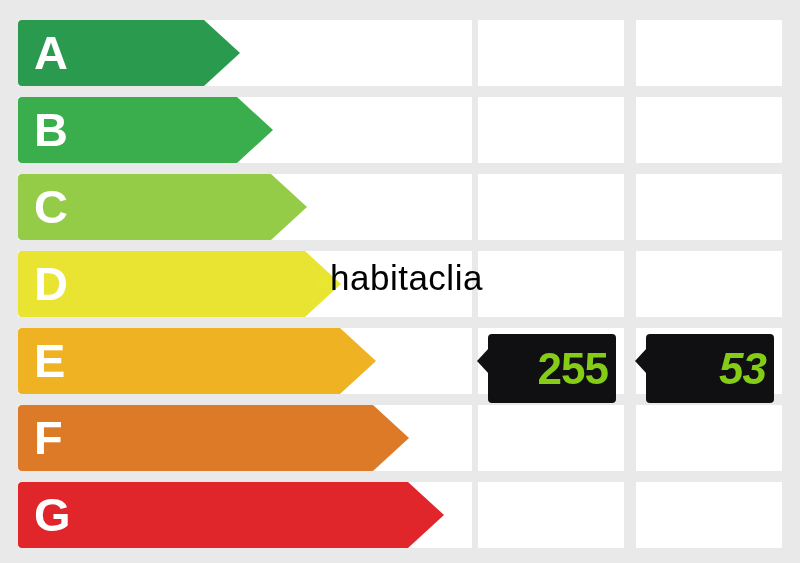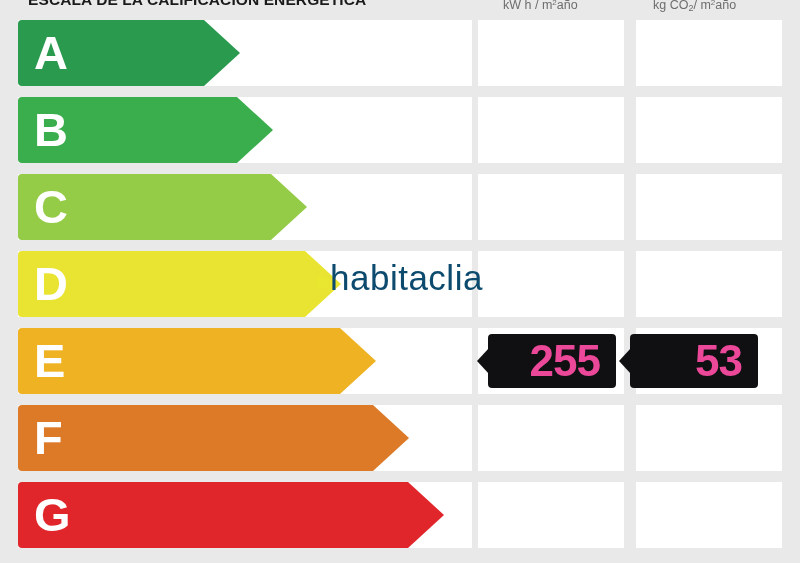--- a/index.html
+++ b/index.html
@@ -129,60 +129,61 @@
     margin-left: 9px;
     position: relative;
     top: 6px;
     white-space: nowrap;
   }
 
   
   .value-badge {
     position: absolute;
     top: 6px;
-    height: 54px;
+    height: 69px;
     background: #101012;
     border-radius: 4px;
     display: flex;
     align-items: center;
     justify-content: flex-end;
-    padding-right: 16px;
+    padding-right: 8px;
     box-sizing: border-box;
-    color: #ec4899;
+    color: #84cc16;
     font-size: 44px;
     font-weight: bold;
     letter-spacing: -1px;
   }
   .value-badge::before {
     content: "";
     position: absolute;
     left: -11px;
     top: 14px;
     width: 0;
     height: 0;
     border-top: 13px solid transparent;
     border-bottom: 13px solid transparent;
     border-right: 12px solid #101012;
   }
   #badge-kwh {
     left: 488px;
     width: 128px;
   }
   #badge-co2 {
-    left: 630px;
+    left: 646px;
     width: 128px;
+    font-style: italic;
   }
 
   
   #watermark {
     position: absolute;
     left: 330px;
     top: 258px;
     font-size: 35px;
-    color: #0c4a6e;
+    color: #000000;
     font-weight: normal;
     letter-spacing: 0.5px;
     pointer-events: none;
     white-space: nowrap;
   }
   #watermark-dot {
     position: absolute;
     left: 316px;
     top: 276px;
     width: 13px;
@@ -190,31 +191,20 @@
     border-radius: 50%;
     background: #e9e92f;
     opacity: 0.55;
   }
 </style>
 </head>
 <body>
 
 <div id="label-root">
 
-  <div id="header">
-    <div id="scale-title">ESCALA DE LA CALIFICACIÓN ENERGÉTICA</div>
-
-    <div class="unit-header" id="unit-energy">
-      <span>kW h / m</span><sup>2</sup><span>año</span>
-    </div>
-
-    <div class="unit-header" id="unit-co2">
-      <span>kg CO</span><sub>2</sub><span>/ m</span><sup>2</sup><span>año</span>
-    </div>
-  </div>
 
   <div id="rows">
       <div class="row" style="top: 0px;">
         <div class="panel-left"></div>
         <div class="panel-kwh"></div>
         <div class="panel-co2"></div>
         <div class="arrow" style="width: 222px; background: rgb(42, 154, 78); clip-path: polygon(0px 0px, 83.7838% 0px, 100% 50%, 83.7838% 100%, 0px 100%); border-radius: 4px;">
           <span class="grade-letter">A</span>
         </div>
       </div>

